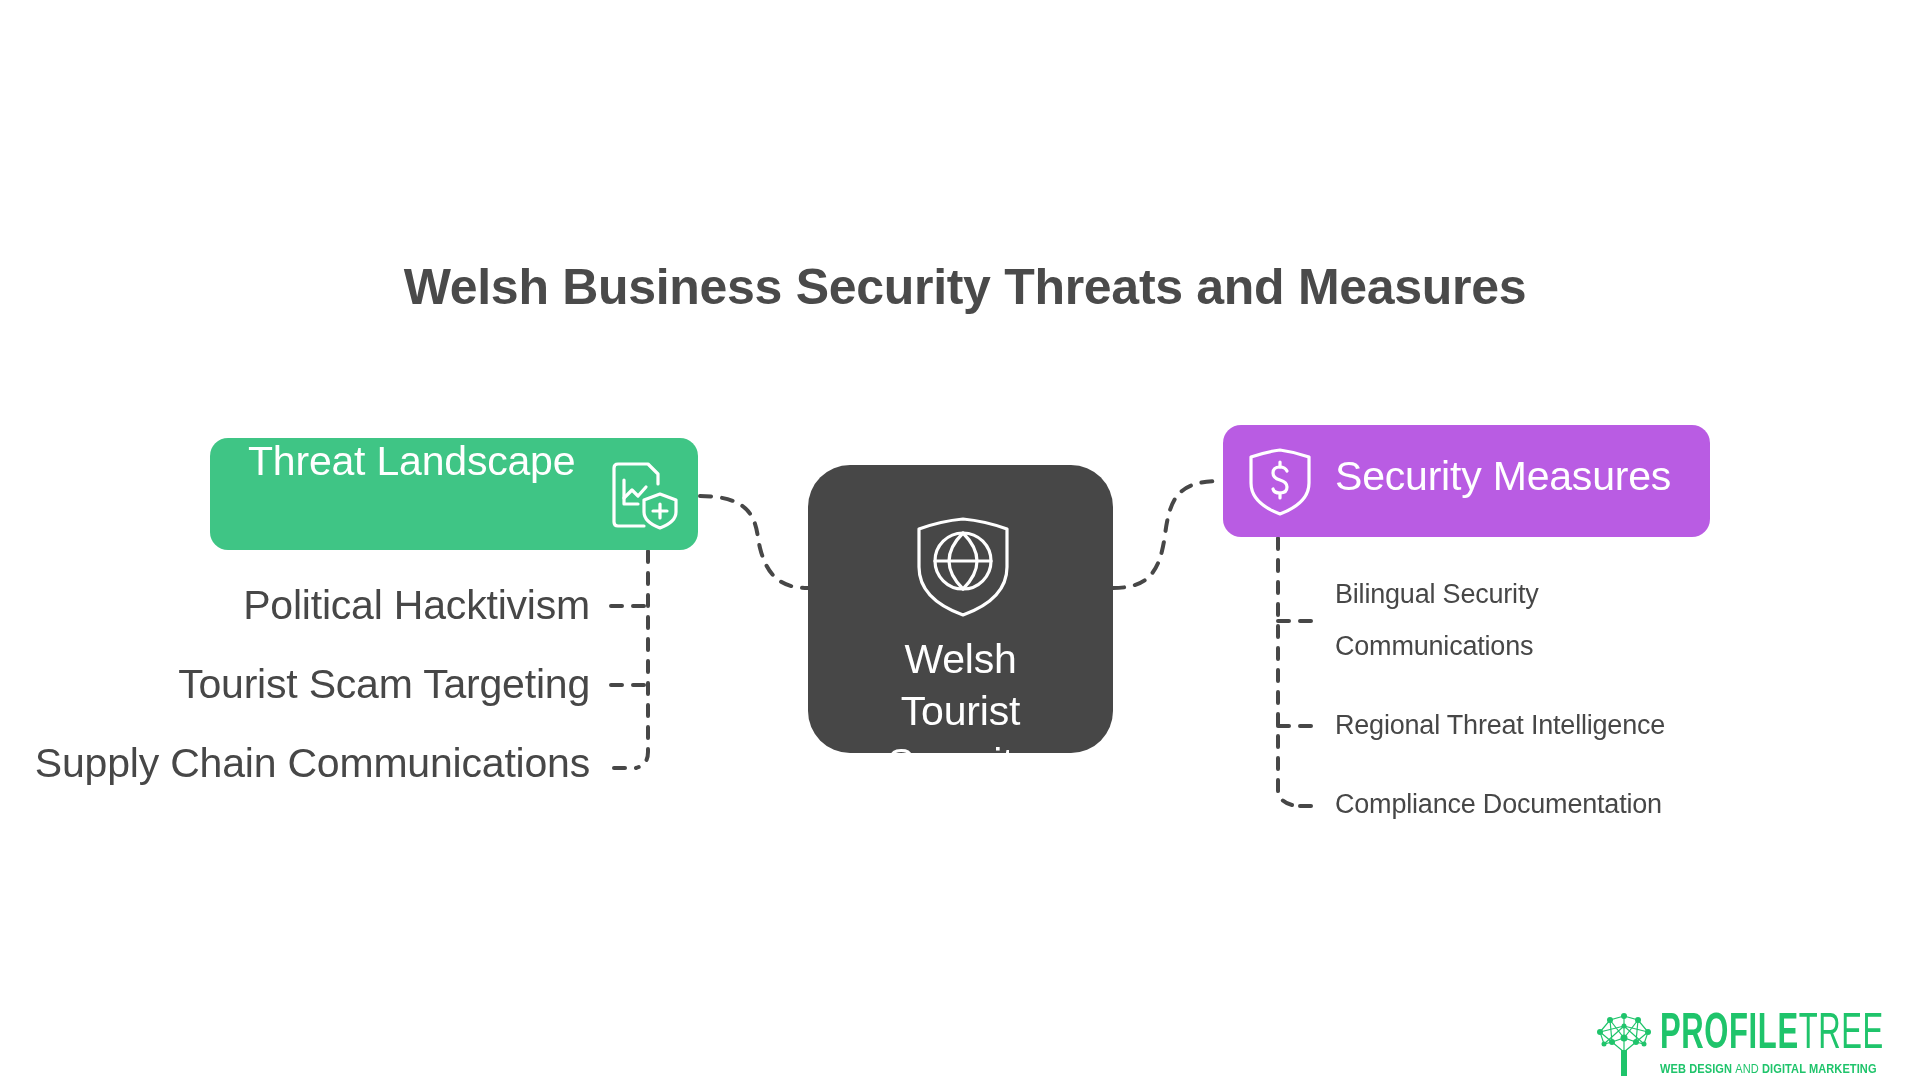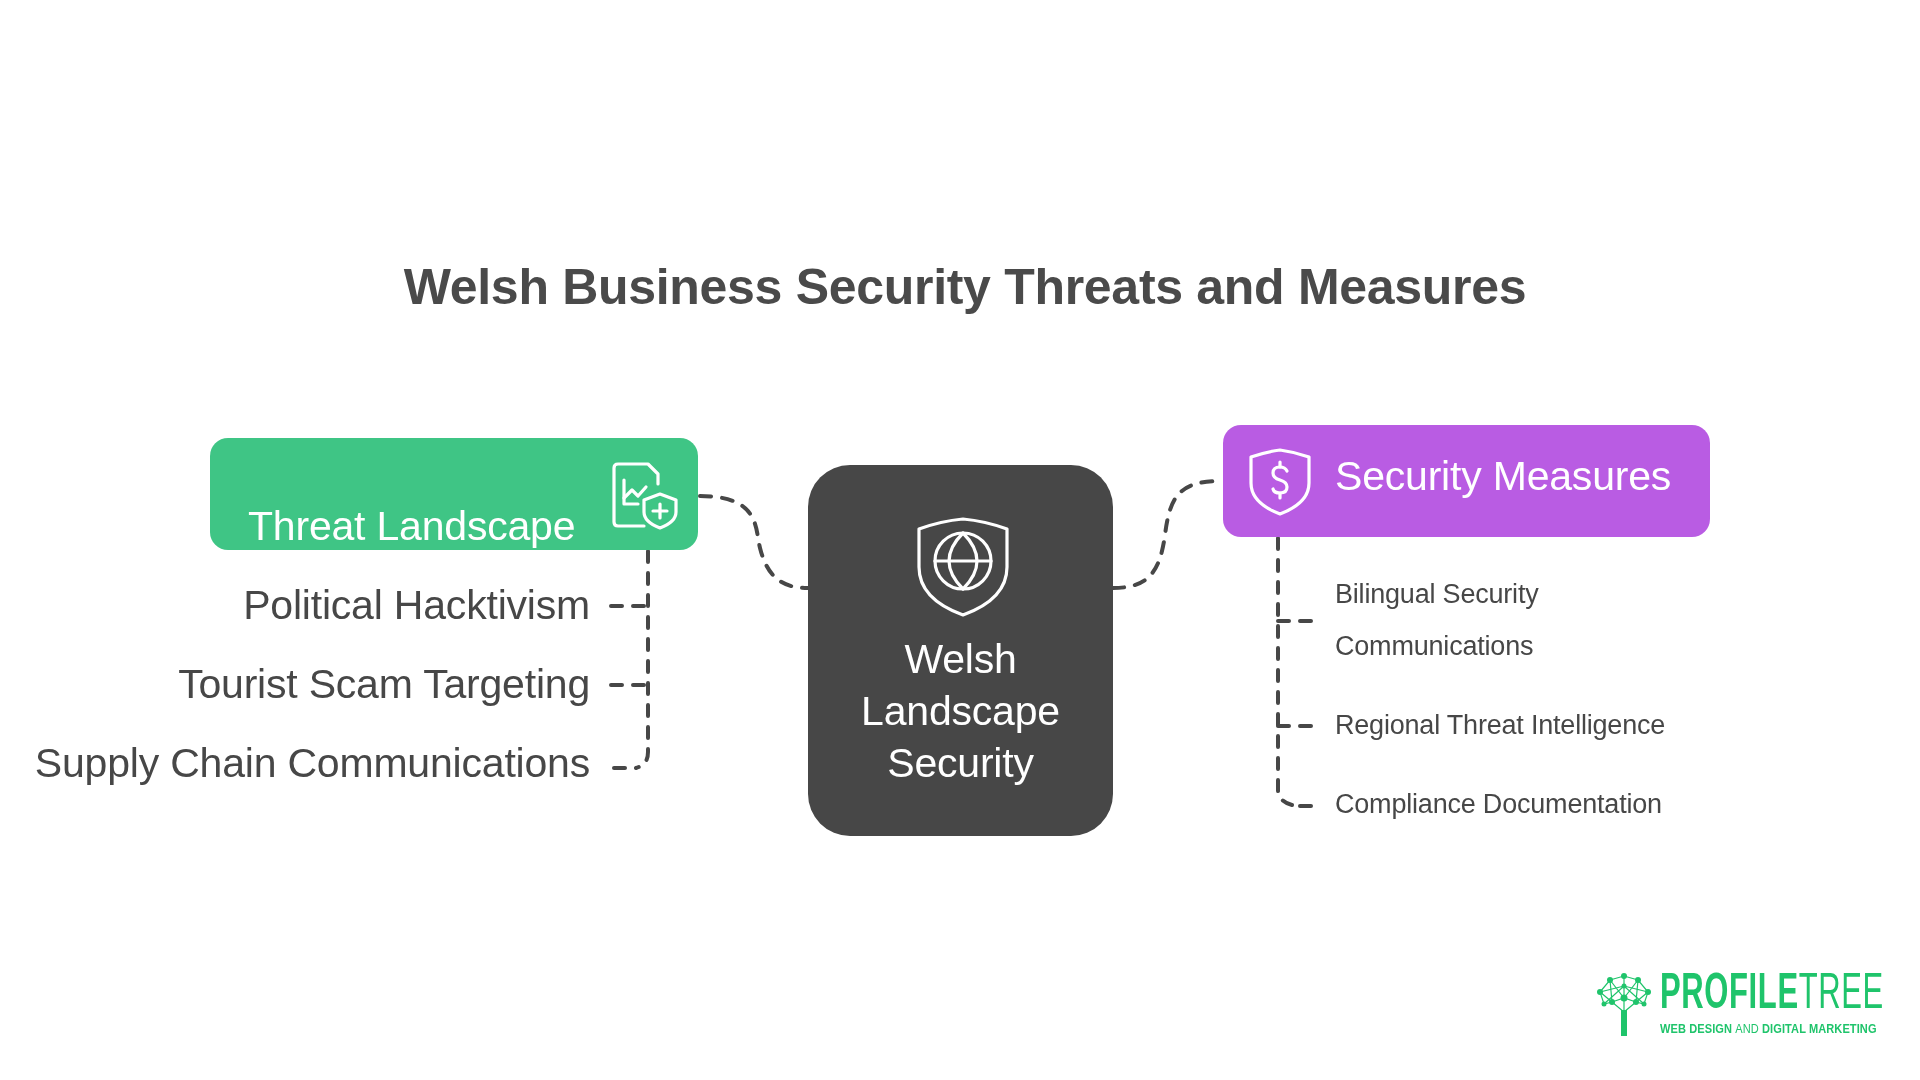--- a/index.html
+++ b/index.html
@@ -16,61 +16,61 @@
     text-align: center;
     font-weight: bold; font-size: 50px; color: #4a4a4a;
     letter-spacing: -0.3px;
   }
 
   .connectors { position: absolute; left: 0; top: 0; width: 1920px; height: 1080px; pointer-events: none; }
 
   .node-green {
     position: absolute; left: 210px; top: 438px; width: 488px; height: 112px;
     background: #3fc585; border-radius: 18px;
-    display: flex; align-items: flex-end; box-sizing: border-box;
+    display: flex; align-items: flex-start; box-sizing: border-box;
     padding-left: 38px;
   }
   .node-green .label {
     color: #ffffff; font-size: 41px; letter-spacing: -0.2px;
   }
   .node-green .icon { position: absolute; left: 400px; top: 22px; width: 72px; height: 72px; }
 
   .node-purple {
     position: absolute; left: 1223px; top: 425px; width: 487px; height: 112px;
     background: #b95ce3; border-radius: 18px;
     box-sizing: border-box;
   }
   .node-purple .icon { position: absolute; left: 24px; top: 22px; width: 66px; height: 70px; }
   .node-purple .label {
     position: absolute; left: 112px; top: 28px;
     color: #ffffff; font-size: 41px; letter-spacing: -0.2px; white-space: nowrap;
   }
 
   .node-center {
-    position: absolute; left: 808px; top: 465px; width: 305px; height: 371px;
+    position: absolute; left: 808px; top: 465px; width: 305px; height: 288px;
     background: #474747; border-radius: 42px;
   }
   .node-center .icon { position: absolute; left: 107px; top: 50px; width: 96px; height: 104px; }
   .node-center .label {
     position: absolute; left: 0; top: 168px; width: 100%;
     text-align: center; color: #ffffff; font-size: 41px; line-height: 52px;
     letter-spacing: -0.2px;
   }
 
   .list-left .item {
     position: absolute; right: 1330px; white-space: nowrap;
     color: #474747; font-size: 41px; letter-spacing: -0.2px;
     text-align: center;
   }
   .list-right .item {
     position: absolute; left: 1335px; white-space: nowrap;
     color: #474747; font-size: 27px; letter-spacing: -0.2px; line-height: 52px;
   }
 
-  .logo { position: absolute; left: 1594px; top: 970px; width: 310px; height: 68px; }
+  .logo { position: absolute; left: 1594px; top: 1010px; width: 310px; height: 68px; }
   .logo .tree { position: absolute; left: 0; top: 2px; width: 60px; height: 64px; }
   .logo .wordmark {
     position: absolute; left: 66px; top: -6px;
     font-size: 50px; line-height: 54px; color: #1fc46b;
     transform: scaleX(0.62); transform-origin: left top; white-space: nowrap;
     letter-spacing: 1px;
   }
   .logo .wordmark .bold { font-weight: bold; }
   .logo .wordmark .thin { font-weight: normal; }
   .logo .tagline {
@@ -122,21 +122,21 @@
 
   <div class="node-center">
     <svg class="icon" viewBox="0 0 96 104" fill="none" stroke="#ffffff" stroke-width="3.2" stroke-linecap="round" stroke-linejoin="round">
       <path d="M48 4 Q70 6 92 14 V52 Q92 84 48 100 Q4 84 4 52 V14 Q26 6 48 4 Z"></path>
       <circle cx="48" cy="46" r="28"></circle>
       <path d="M20 46 H76"></path>
       <path d="M48 18 Q34 32 34 46 Q34 60 48 74 Q62 60 62 46 Q62 32 48 18 Z"></path>
     </svg>
     <div class="label">
       <div>Welsh</div>
-      <div>Landscape</div>
+      <div>Tourist</div>
       <div>Security</div>
     </div>
   </div>
 
   <div class="node-purple">
     <svg class="icon" viewBox="0 0 66 70" fill="none" stroke="#ffffff" stroke-width="3.2" stroke-linecap="round" stroke-linejoin="round">
       <path d="M33 3 Q48 5 62 10 V36 Q62 56 33 67 Q4 56 4 36 V10 Q18 5 33 3 Z"></path>
       <path d="M40 24 Q38 20 33 20 Q26 20 26 26 Q26 31 33 33 Q40 35 40 40 Q40 46 33 46 Q27 46 26 42"></path>
       <path d="M33 15 V20 M33 46 V51"></path>
     </svg>

